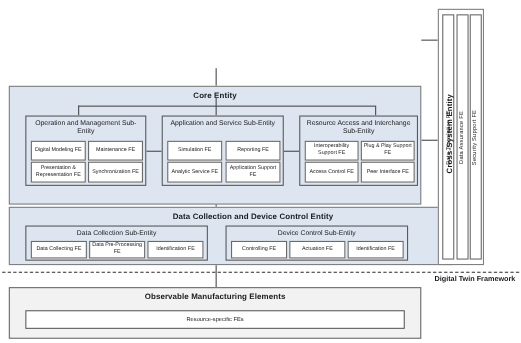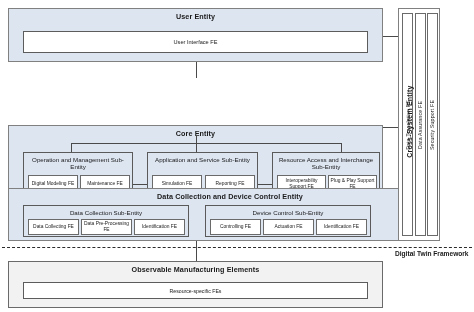--- a/index.html
+++ b/index.html
@@ -140,26 +140,22 @@
   <div class="line vline" style="left:196px; top:62px; height:16px;"></div>
 
   <div class="line vline" style="left:196px; top:178px; height:10px;"></div>
 
   <div class="line vline" style="left:196px; top:241px; height:20px;"></div>
 
   <div class="line hline" style="left:383px; top:36px; width:15px;"></div>
   <div class="line hline" style="left:383px; top:127px; width:15px;"></div>
   <div class="line hline" style="left:383px; top:214px; width:15px;"></div>
 
-  <div class="entity" style="left:8px; top:8px; width:375px; height:54px;">
-    <div class="entity-title">User Entity</div>
-    <div class="wide-fe" style="left:14px; top:22px; width:345px; height:22px;">User Interface FE</div>
-  </div>
-
-  <div class="entity" style="left:8px; top:78px; width:375px; height:108px;margin-top:47px;">
+
+  <div class="entity" style="left:8px; top:78px; width:375px; height:108px;">
     <div class="entity-title">Core Entity</div>
 
     <div class="line hline" style="left:62px; top:17px; width:270px;"></div>
     <div class="line vline" style="left:62px; top:17px; height:9px;"></div>
     <div class="line vline" style="left:187px; top:9px; height:17px;"></div>
     <div class="line vline" style="left:332px; top:17px; height:9px;"></div>
     <div class="line hline" style="left:124px; top:58px; width:14px;"></div>
     <div class="line hline" style="left:249px; top:58px; width:14px;"></div>
 
     <div class="sub-entity" style="left:14px; top:26px; width:110px; height:64px;">

